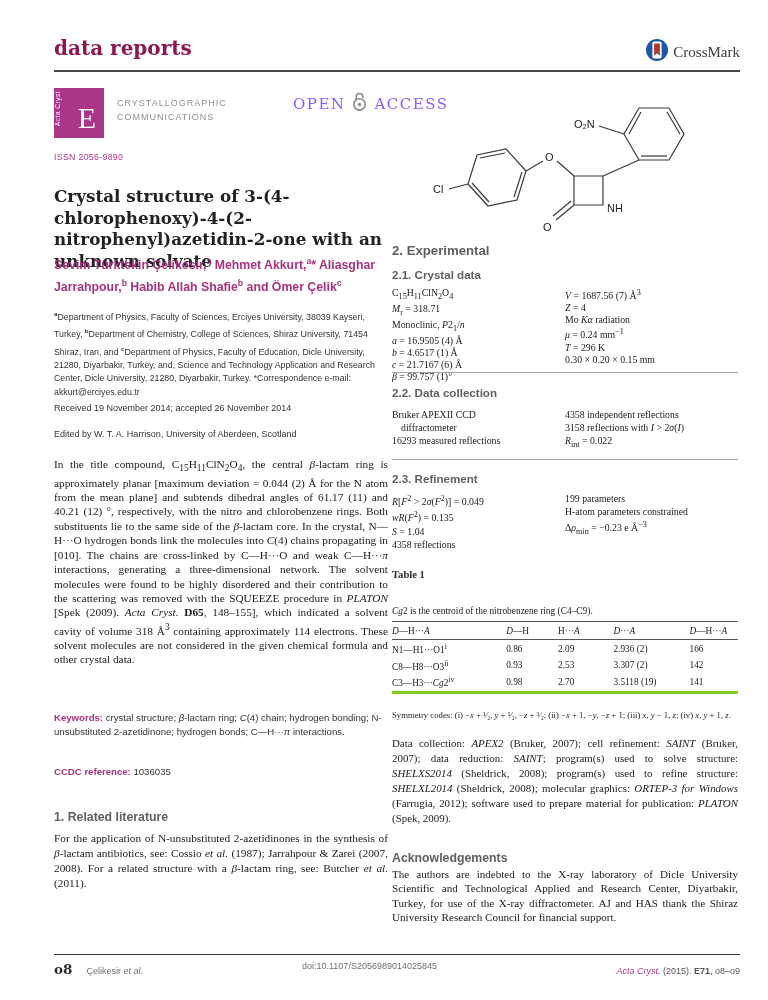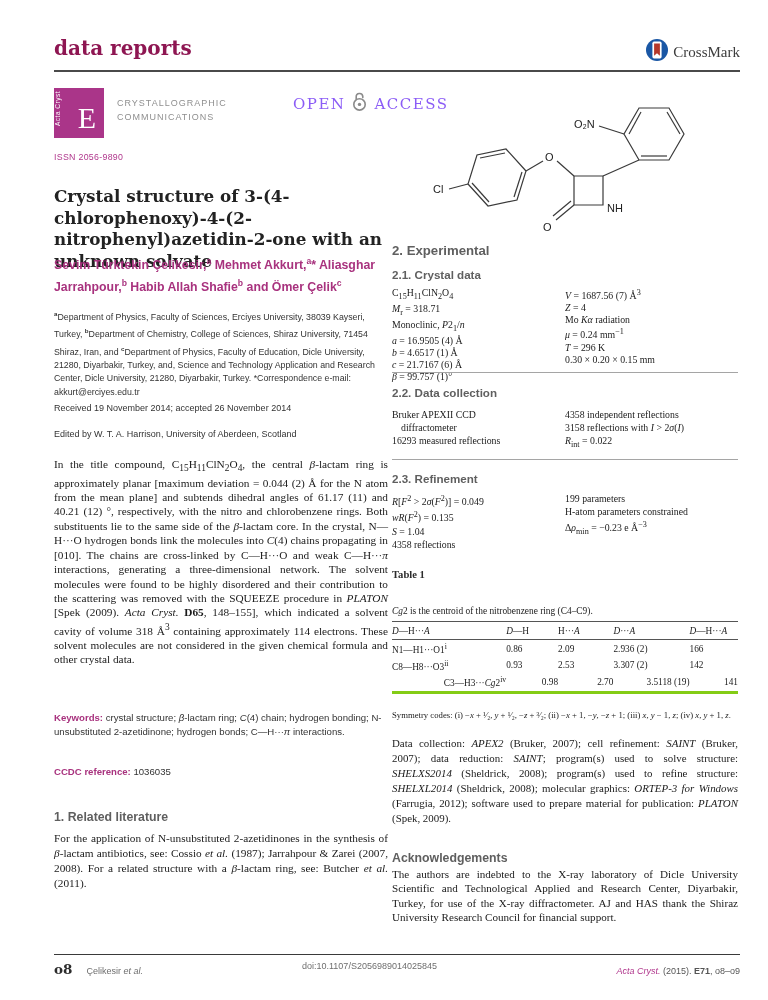--- a/index.html
+++ b/index.html
@@ -56,21 +56,21 @@
   .indent { padding-left:9px; }
   .col-rule { position:absolute; left:392px; width:346px; border-top:1px solid #a5a5a5; }
   .rule-1 { top:372px; } .rule-2 { top:459px; }
 
   .table1-label { top:569px; font-weight:bold; font-size:10.6px; color:#2c2c2c; }
   .table1-caption { top:584px; font-size:9.6px; }
   .table1-note { top:606px; font-size:9.4px; }
   .hbond-table { top:621px; width:346px; border-collapse:collapse; font-size:9.3px; }
   .hbond-table th, .hbond-table td { font-weight:normal; text-align:left; padding:2px 0 1.5px 0; white-space:nowrap; }
   .hbond-table thead th { border-top:1px solid #555; border-bottom:1px solid #555; padding:4px 0 3px 0; }
-  .hbond-table tbody tr:last-child td { padding-bottom:3px;text-align:right; }
+  .hbond-table tbody tr:last-child td { padding-bottom:3px; }
   .hbond-table tbody { border-bottom:3px solid #84cc16;margin-left:40px; }
   table.hbond-table { position:absolute; }
   .symmetry { top:710px; font-size:8.7px; line-height:11.3px; }
   .software { top:736px; font-size:10.9px; line-height:15px; text-align:justify; }
   .h-ack { top:851px; font-size:12.3px; }
   .ack-body { top:867px; font-size:11.1px; line-height:14.3px; text-align:justify; }
 
   
   .footer-rule { position:absolute; left:54px; right:28px; top:954px; border-top:1.6px solid #3a3a3a; }
   .footer { position:absolute; left:54px; right:28px; top:961px; display:flex; align-items:baseline;justify-content:center; }

